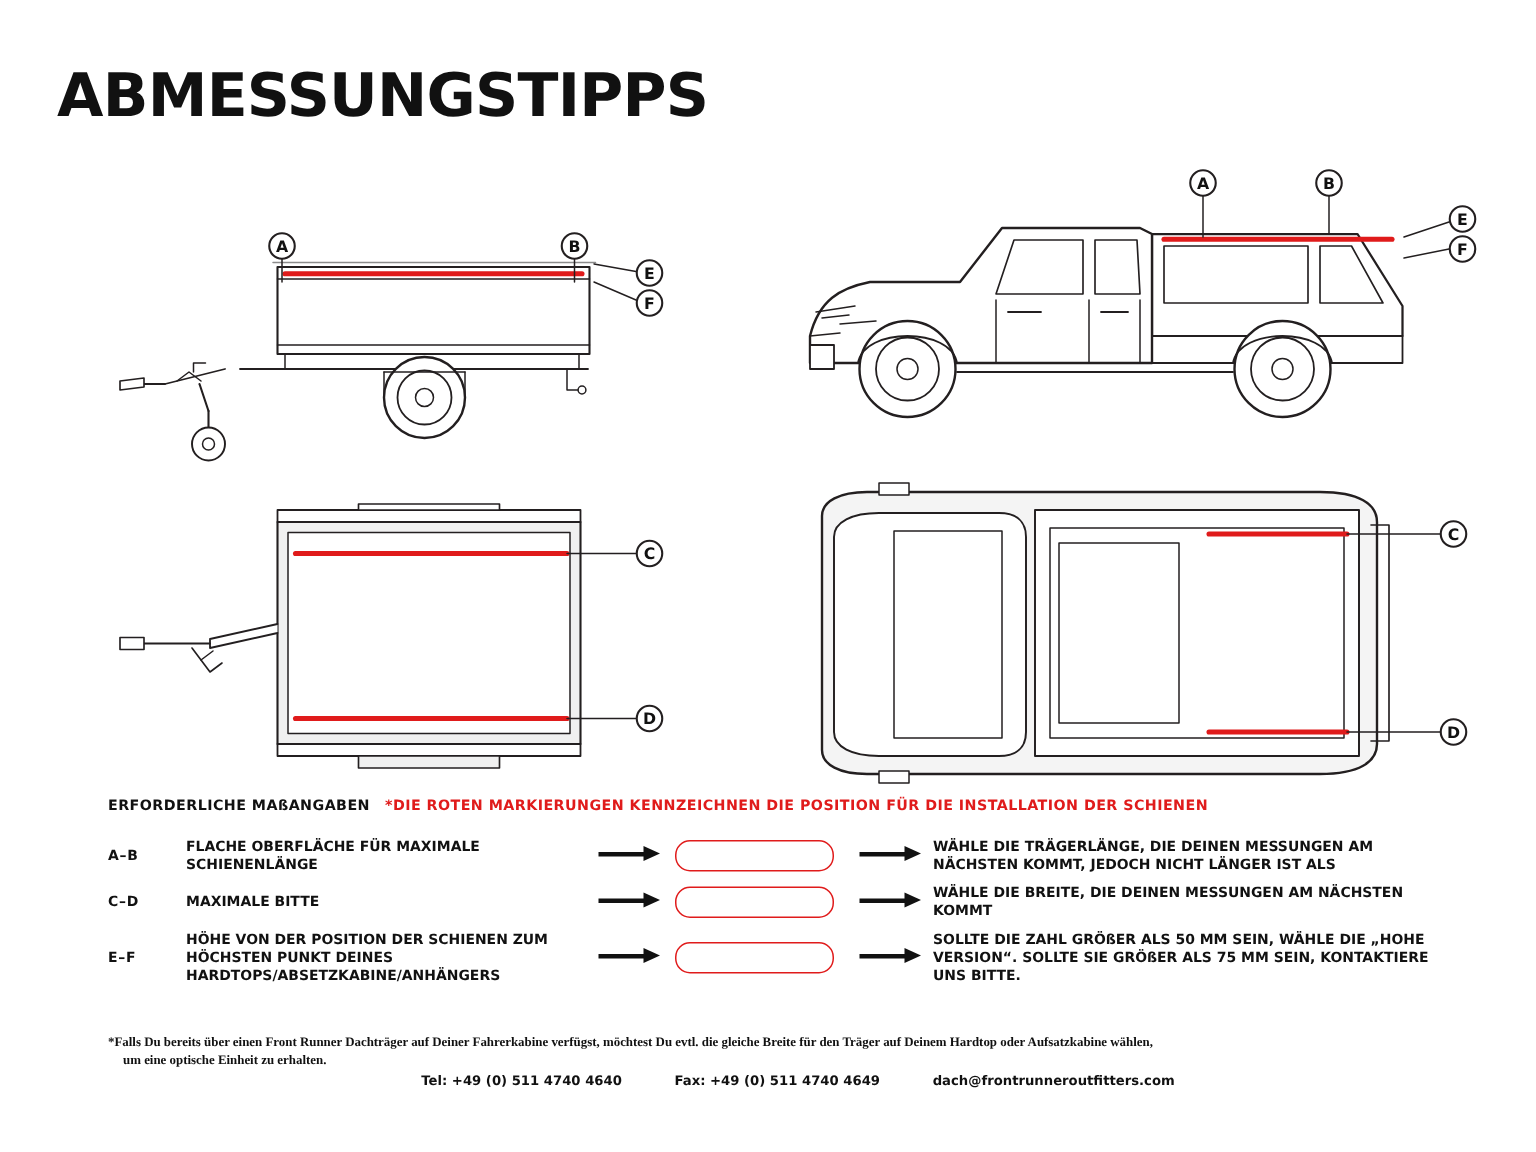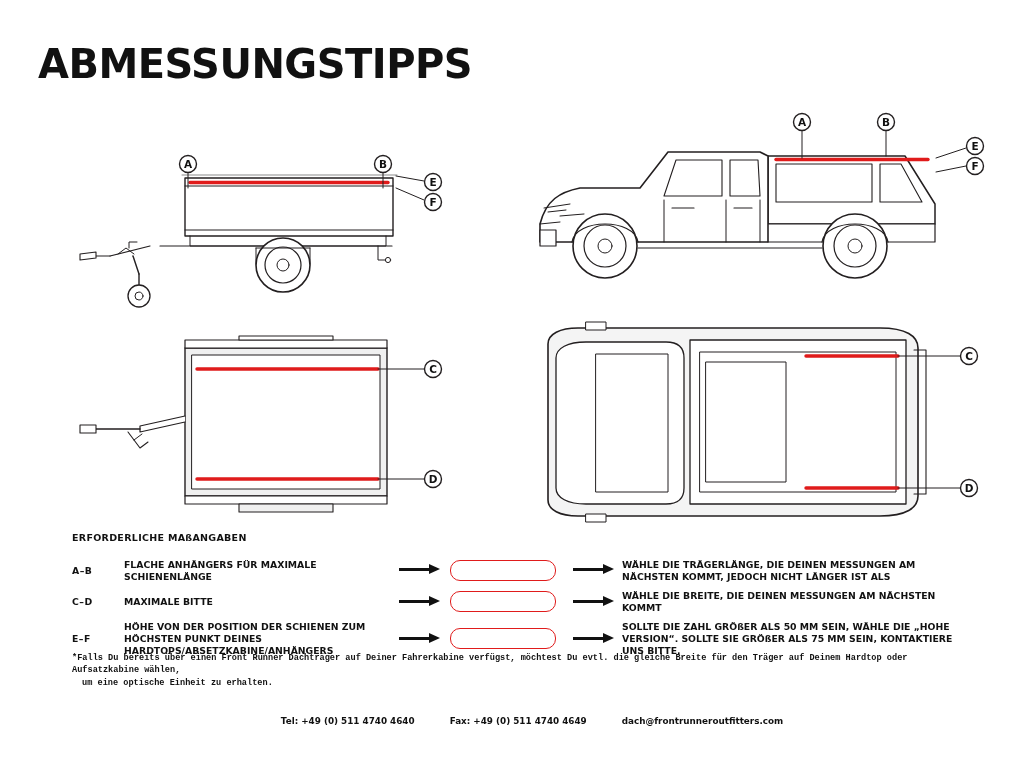--- a/index.html
+++ b/index.html
@@ -146,23 +146,23 @@
     height: 19px;
     border: 1.6px solid #e01b1b;
     border-radius: 10px;
     background: #fff;
   }
 
   
   .footnotes {
     position: absolute;
     left: 72px;
-    top: 652px;
+    top: 688px;
     width: 900px;
-    font-family: Liberation Mono, monospace;
+    font-family: Liberation Serif, serif;
   }
   .fn {
     font-size: 8.6px;
     font-weight: 700;
     line-height: 1.45;
     margin-bottom: 11px;
   }
   .fn .indent {
     display: block;
     padding-left: 10px;
@@ -376,27 +376,28 @@
           <circle cx="969" cy="392" r="8.5" fill="#ffffff" stroke="#231f20" stroke-width="1.4"></circle>
           <text x="969" y="395.8" fill="#111111">D</text>
         </g>
       </g>
     </svg>
   </div>
 
   <div class="legend">
     <div class="legend-head">
       <span>ERFORDERLICHE MAßANGABEN</span>
+      <span class="red">*DIE ROTEN MARKIERUNGEN KENNZEICHNEN DIE POSITION FÜR DIE INSTALLATION DER SCHIENEN</span>
     </div>
 
     <table class="meas">
       <tbody>
         <tr>
           <td class="code">A–B</td>
-          <td class="desc">FLACHE ANHÄNGERS FÜR MAXIMALE SCHIENENLÄNGE</td>
+          <td class="desc">FLACHE OBERFLÄCHE FÜR MAXIMALE SCHIENENLÄNGE</td>
           <td class="arrow"><span class="arrow-glyph"></span></td>
           <td class="field">
             <span class="input-pill"></span>
           </td>
           <td class="arrow2"><span class="arrow-glyph"></span></td>
           <td class="result">WÄHLE DIE TRÄGERLÄNGE, DIE DEINEN MESSUNGEN AM NÄCHSTEN KOMMT, JEDOCH NICHT LÄNGER IST ALS</td>
         </tr>
         <tr>
           <td class="code">C–D</td>
           <td class="desc">MAXIMALE BITTE</td>

